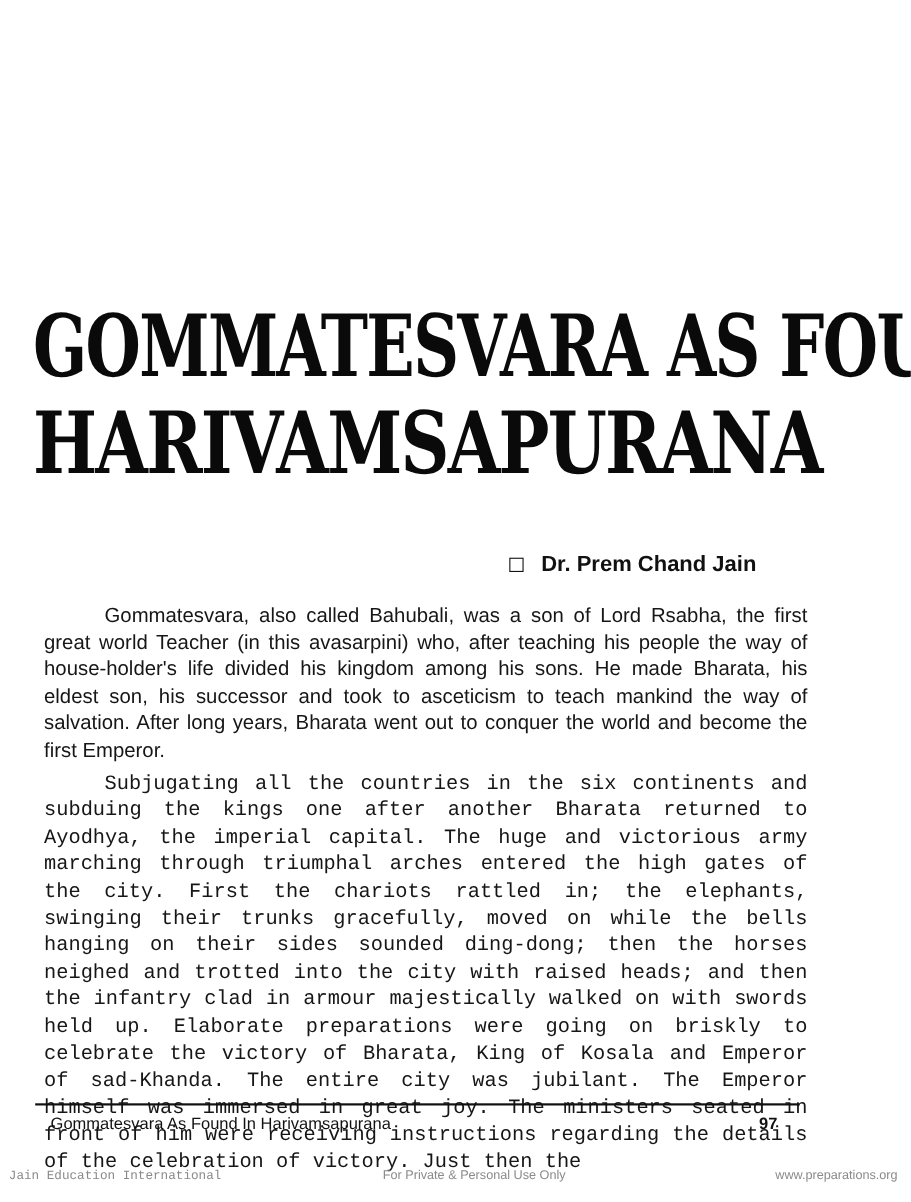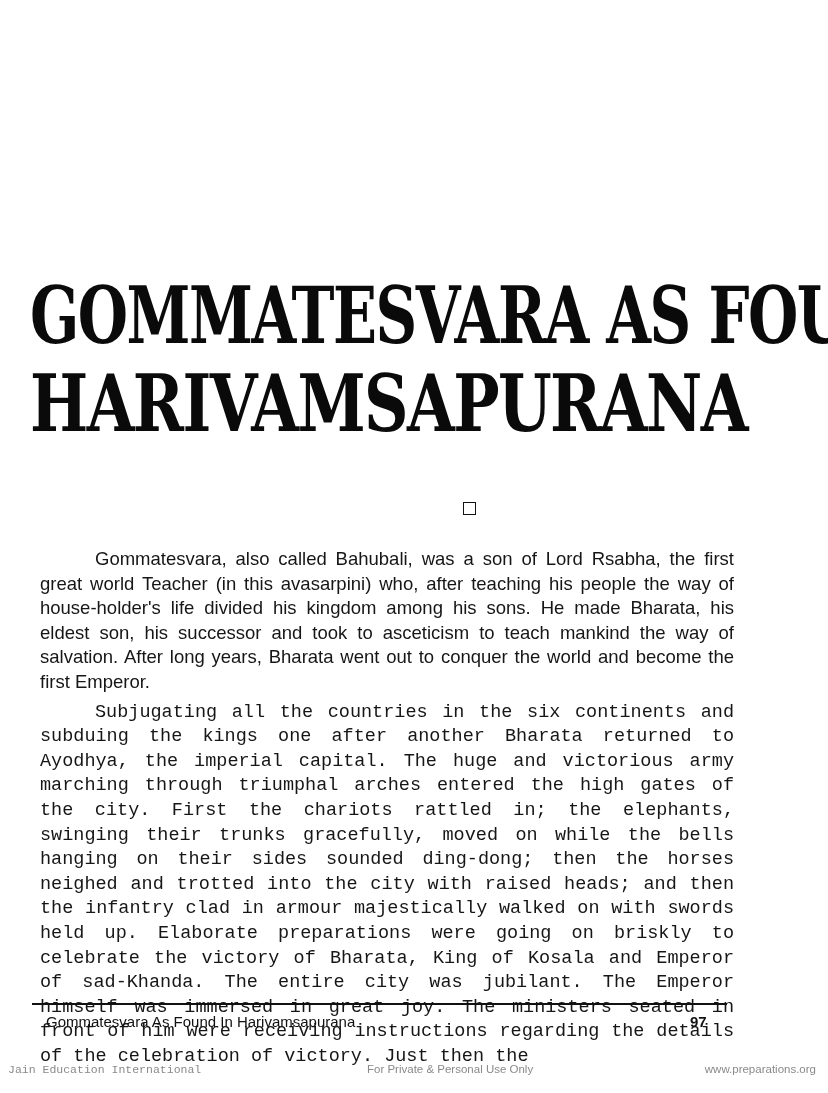--- a/index.html
+++ b/index.html
@@ -98,33 +98,34 @@
     color: #111;
   }
   .wm {
     position: absolute;
     top: 1063px;
     font-size: 11.5px;
     color: #8a8a8a;
     white-space: nowrap;
   }
   .wm.left { left: 8px; font-family: Liberation Mono, monospace; }
-  .wm.center { left: 367px; text-align: right; }
+  .wm.center { left: 348px; text-align: right; }
   .wm.right { right: 12px; }
 </style>
 </head>
 <body>
 
 <div class="title-block">
   <span class="title-line l1">GOMMATESVARA AS FOUND IN</span>
   <span class="title-line l2">HARIVAMSAPURANA</span>
 </div>
 
 <div class="author">
   <span class="box"></span>
+  <span>Dr. Prem Chand Jain</span>
 </div>
 
 <div class="body-text">
   <p>Gommatesvara, also called Bahubali, was a son of Lord Rsabha, the first great world Teacher (in this avasarpini) who, after teaching his people the way of house-holder's life divided his kingdom among his sons. He made Bharata, his eldest son, his successor and took to asceticism to teach mankind the way of salvation. After long years, Bharata went out to conquer the world and become the first Emperor.</p>
   <p>Subjugating all the countries in the six continents and subduing the kings one after another Bharata returned to Ayodhya, the imperial capital. The huge and victorious army marching through triumphal arches entered the high gates of the city. First the chariots rattled in; the elephants, swinging their trunks gracefully, moved on while the bells hanging on their sides sounded ding-dong;  then the horses neighed and trotted into the city with raised heads; and then the infantry clad in armour majestically walked on with swords held up. Elaborate preparations were going on briskly to celebrate the victory of Bharata, King of Kosala and Emperor of sad-Khanda. The entire city was jubilant. The Emperor himself was immersed in great joy. The ministers seated in front of him were receiving instructions regarding the details of the celebration of victory. Just then the</p>
 </div>
 
 <div class="rule"></div>
 <div class="running-footer">Gommatesvara As Found In Harivamsapurana</div>
 <div class="page-number">97</div>

